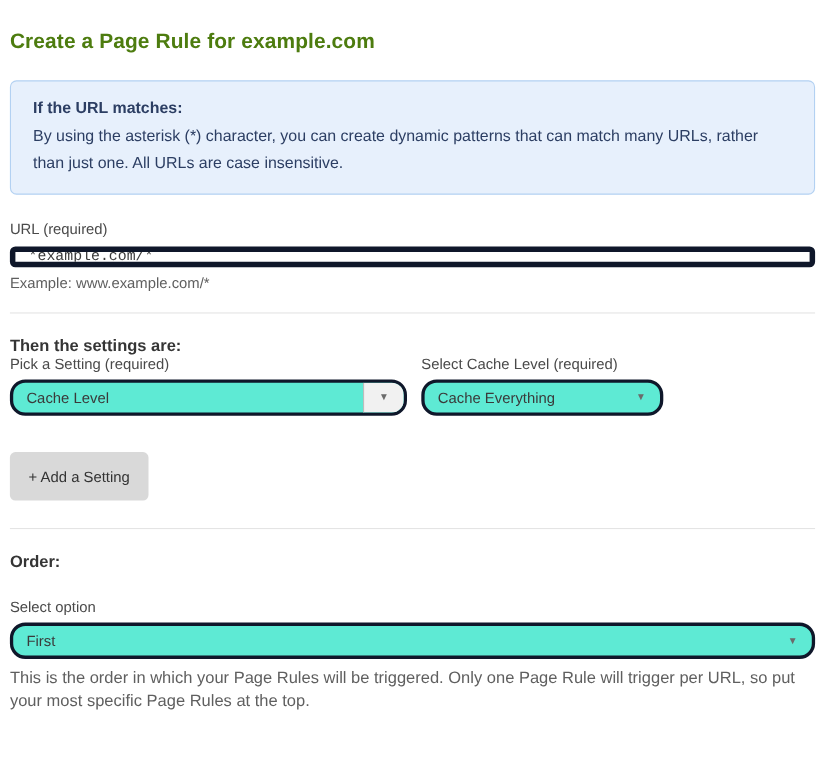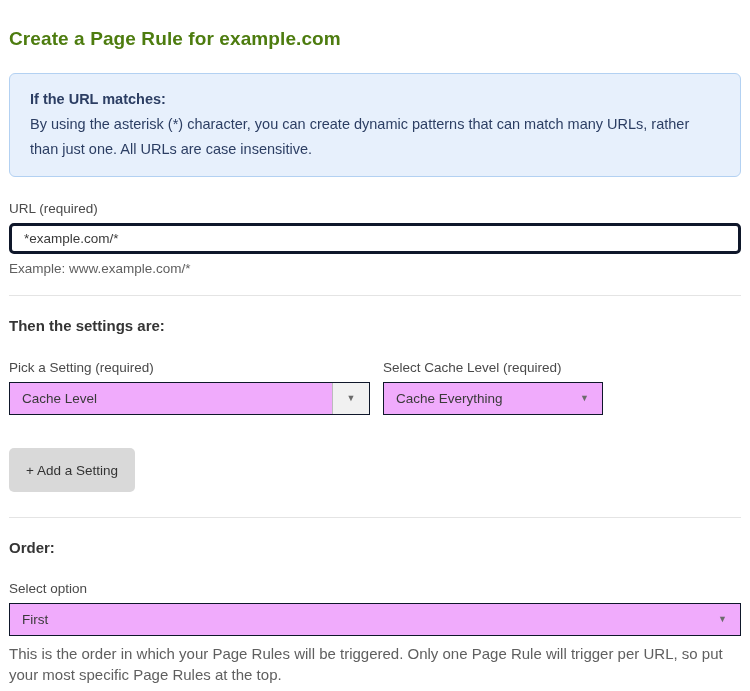--- a/index.html
+++ b/index.html
@@ -41,24 +41,24 @@
     cursor: pointer;
   }
   
   .field-label {
     font-size: 13.5px;
     color: #4a4a4a;
     margin-bottom: 7px;
   }
   .text-input {
     width: 100%;
-    height: 31px;
-    border: 3px solid #0f172a;
+    height: 19px;
+    border: 5px solid #0f172a;
     border-radius: 5px;
-    font-family: Liberation Sans, sans-serif;
+    font-family: Liberation Mono, monospace;
     font-size: 13.5px;
     color: #3a3a3a;
     padding: 0 12px;
     outline: none;
     background: #fff;
   }
   .helper-text {
     font-size: 13.5px;
     color: #5f5f5f;
     margin-top: 7px;
@@ -71,29 +71,28 @@
   }
   .section-heading {
     font-size: 15px;
     font-weight: bold;
     color: #353535;
   }
   
   .settings-row {
     display: flex;
     gap: 13px;
-    margin-top: 26px;
   }
   .select-box {
     display: flex;
     align-items: center;
-    border: 1px solid #0f172a;
-    border-radius: 0;
+    border: 3px solid #0f172a;
+    border-radius: 14px;
     height: 33px;
-    background: #f0abfc;
+    background: #5eead4;
     font-size: 13.5px;
     color: #3a3a3a;
     cursor: pointer;
     overflow: hidden;
   }
   .select-box .select-value {
     padding: 0 12px;
     flex: 1;
     white-space: nowrap;
   }

